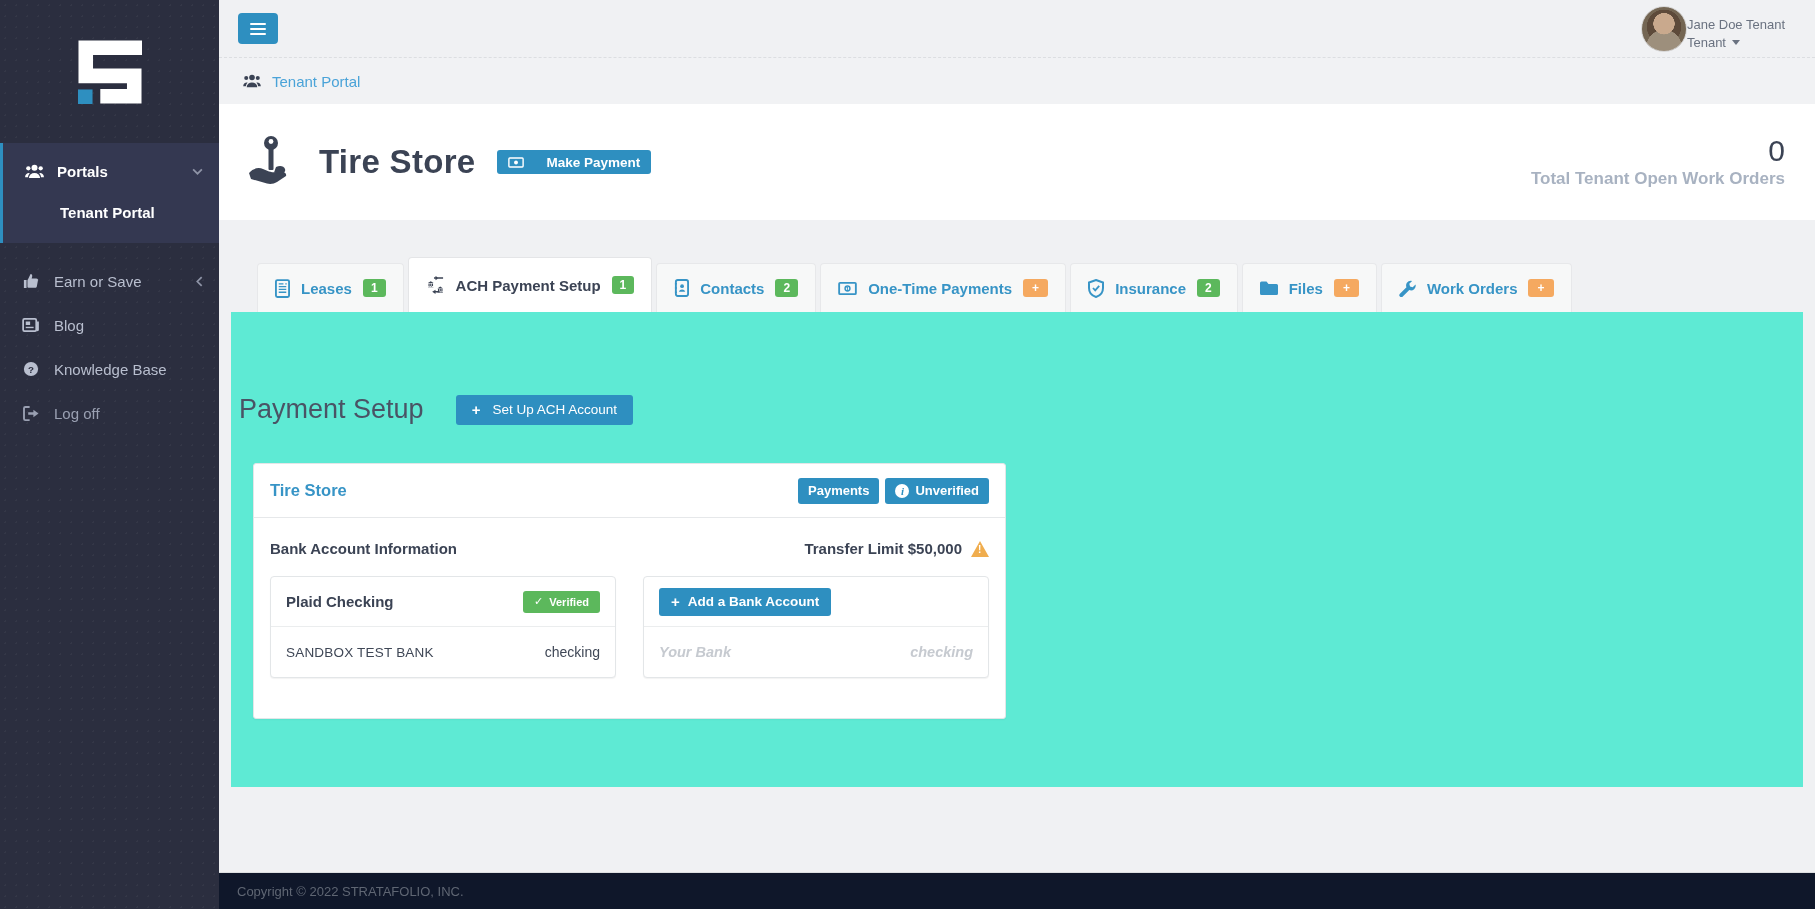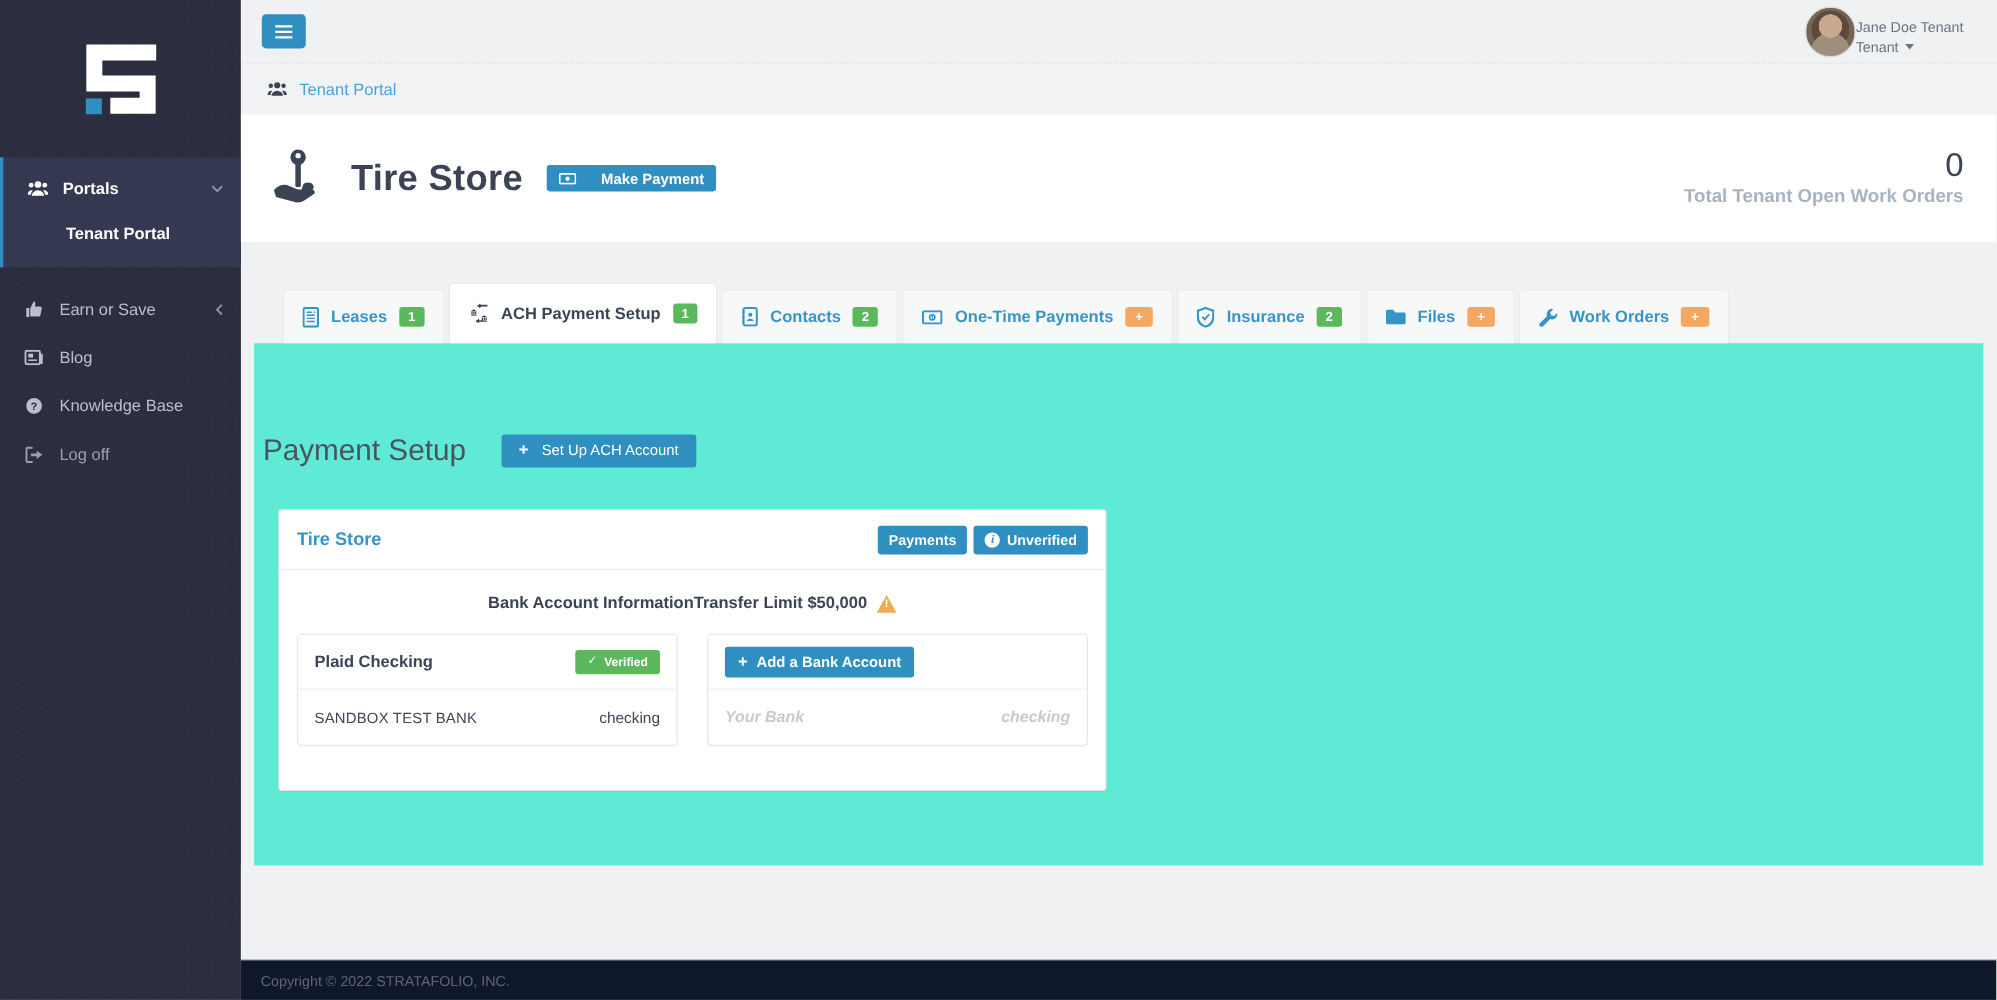--- a/index.html
+++ b/index.html
@@ -75,21 +75,21 @@
   .ps-heading { font-size:27px; font-weight:normal; color:#4a5365; }
   .btn-setup { margin-left:32px; height:30px; padding:0 16px; font-size:13.5px; gap:12px; }
 
   .card { width:753px; margin:38px 0 0 14px; background:#fff; border:1px solid #e3e6e8; border-radius:3px;
     box-shadow:0 1px 2px rgba(0,0,0,0.04); }
   .card-header { height:54px; display:flex; align-items:center; padding:0 16px; border-bottom:1px solid #e6e8ea; }
   .card-title { color:#3794c6; font-size:16.5px; font-weight:bold; }
   .card-header-actions { margin-left:auto; display:flex; gap:6px; }
   .btn-sm { height:26px; padding:0 10px; font-size:13px; font-weight:bold; gap:6px; }
   .card-body { padding:22px 16px 40px; }
-  .bank-info-row { display:flex; align-items:center; justify-content:center; }
+  .bank-info-row { display:flex; align-items:center; justify-content:space-between; }
   .section-title { font-size:15px; font-weight:bold; color:#3b4354; }
   .transfer-limit { display:flex; align-items:center; gap:9px; font-size:15px; font-weight:bold; color:#3b4354; }
 
   .accounts { display:flex; gap:27px; margin-top:19px; }
   .account-card { width:347px; background:#fff; border:1px solid #e3e6e8; border-radius:4px;
     box-shadow:0 1px 1px rgba(0,0,0,0.05); }
   .account-card-header { height:50px; display:flex; align-items:center; justify-content:space-between;
     padding:0 15px; border-bottom:1px solid #ebedee; }
   .account-name { font-size:15px; font-weight:bold; color:#3b4354; }
   .badge-verified { background:#5cb85c; color:#fff; font-size:11px; font-weight:bold; border-radius:3px;

